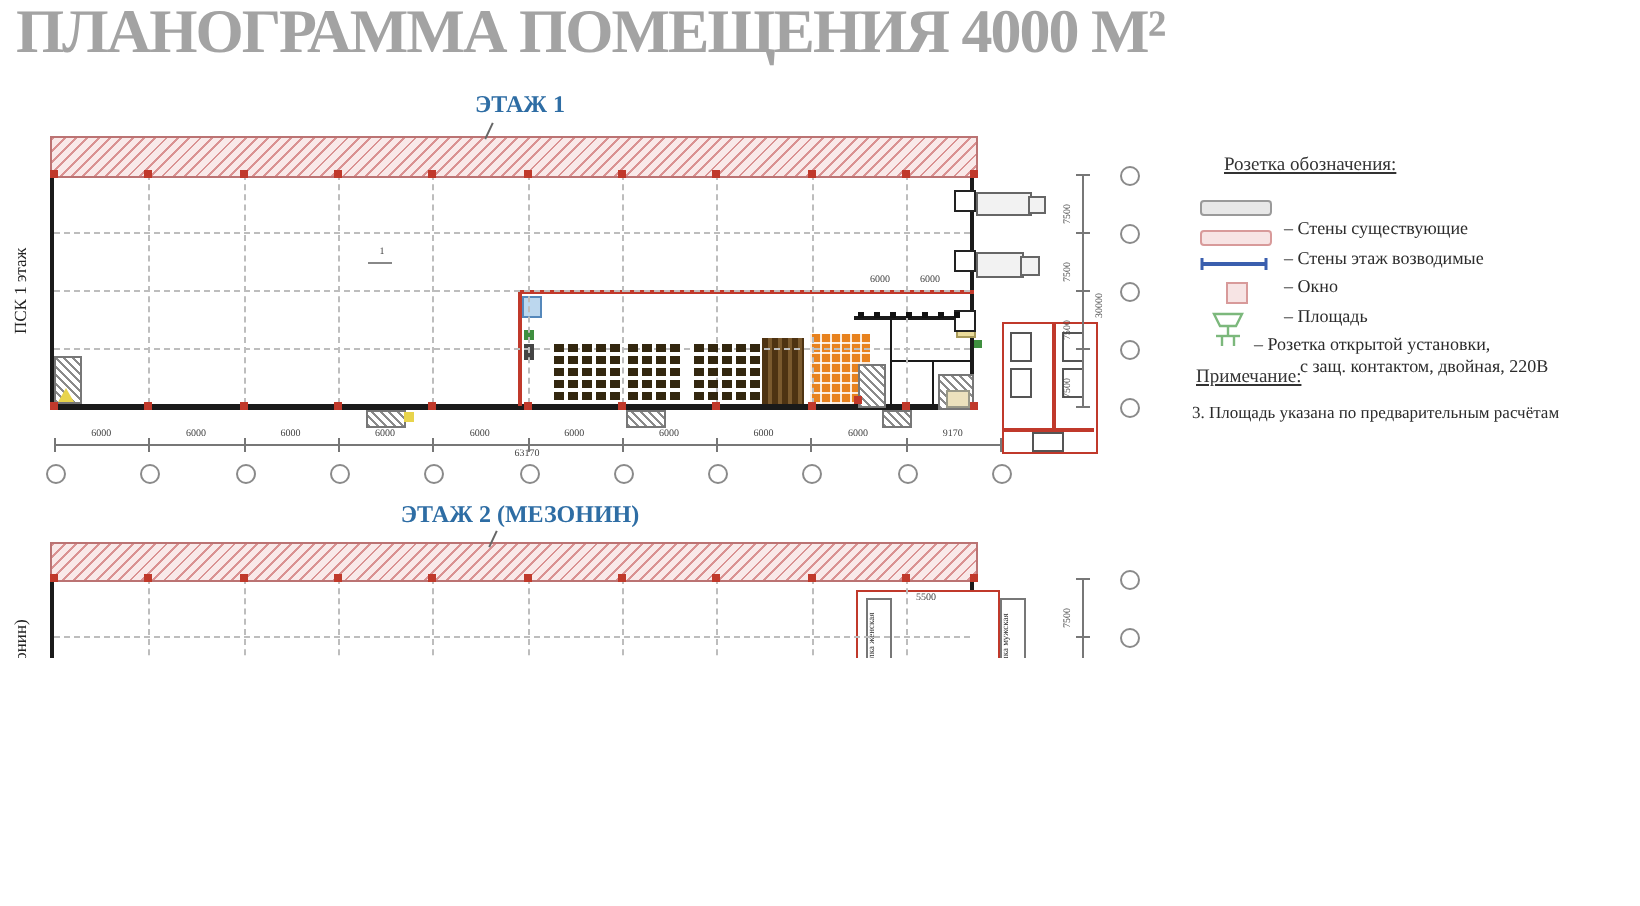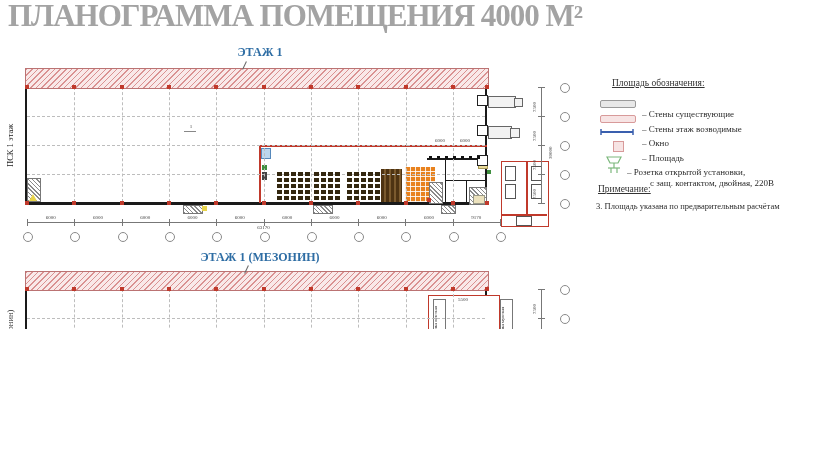--- a/index.html
+++ b/index.html
@@ -262,21 +262,21 @@
       <div class="abs bubble" style="left: 560px; top: 141px;"></div>
       <div class="abs dim-lbl vtext" style="left: 532px; top: 149.5px; width: 7px; height: 20px;">7500</div>
       <div class="abs" style="left: 538px; top: 174px; width: 7px; height: 1px; background: rgb(119, 119, 119);"></div>
       <div class="abs bubble" style="left: 560px; top: 170px;"></div>
       <div class="abs dim-lbl vtext" style="left: 532px; top: 178.5px; width: 7px; height: 20px;">7500</div>
       <div class="abs" style="left: 538px; top: 203px; width: 7px; height: 1px; background: rgb(119, 119, 119);"></div>
       <div class="abs bubble" style="left: 560px; top: 199px;"></div>
       <div class="abs dim-lbl vtext" style="left: 548px; top: 131px; width: 7px; height: 28px;">30000</div>
     </div>
 
-  <div class="floor-heading" style="left:165px;top:250px;width:190px;">ЭТАЖ 1 (МЕЗОНИН)</div>
+  <div class="floor-heading" style="left:165px;top:250px;width:190px;">ЭТАЖ 2 (МЕЗОНИН)</div>
   <div class="side-label" style="left:5px;top:290px;width:14px;height:120px;">ПСК 2 этаж (мезонин)</div>
 
   <div id="plan2" class="abs" style="left:0;top:0;width:820px;height:453px;">
     <div class="abs hatch-band" style="left:25px;top:271px;width:462px;height:18px;"></div>
     <div class="abs" style="left:246px;top:265px;width:1px;height:9px;background:#666;transform:rotate(25deg);"></div>
     <div class="abs wall" style="left:25px;top:289px;width:2px;height:117px;"></div>
     <div class="abs wall" style="left:485px;top:289px;width:2px;height:117px;"></div>
     <div class="abs wall" style="left:25px;top:404px;width:462px;height:3px;"></div>
 
     <div class="abs" style="left:428px;top:295px;width:70px;height:110px;border:1.2px solid #c0392b;background:#fff;"></div>
@@ -404,21 +404,21 @@
       <div class="abs dim-lbl vtext" style="left: 532px; top: 351.5px; width: 7px; height: 20px;">7500</div>
       <div class="abs" style="left: 538px; top: 376px; width: 7px; height: 1px; background: rgb(119, 119, 119);"></div>
       <div class="abs bubble" style="left: 560px; top: 372px;"></div>
       <div class="abs dim-lbl vtext" style="left: 532px; top: 380.5px; width: 7px; height: 20px;">7500</div>
       <div class="abs" style="left: 538px; top: 405px; width: 7px; height: 1px; background: rgb(119, 119, 119);"></div>
       <div class="abs bubble" style="left: 560px; top: 401px;"></div>
       <div class="abs dim-lbl vtext" style="left: 548px; top: 333px; width: 7px; height: 28px;">30000</div>
     </div>
 
   <div id="legend">
-    <div class="legend-title" style="left:612px;top:78px;">Площадь обозначения:</div>
+    <div class="legend-title" style="left:612px;top:78px;">Розетка обозначения:</div>
 
     <div class="sym-wall" style="left:600px;top:100px;border:1px solid #9a9a9a;background:#e8e8e8;"></div>
     <div class="legend-label" style="left:642px;top:97px;">– Стены существующие</div>
 
     <div class="sym-wall" style="left:600px;top:115px;border:1px solid #d89a9a;background:#f7e4e4;"></div>
     <div class="legend-label" style="left:642px;top:112px;">– Стены этаж возводимые</div>
 
     <svg class="abs" style="left:600px;top:128px;" width="34" height="8">
       <line x1="1" y1="4" x2="33" y2="4" stroke="#3a5fae" stroke-width="2"></line>
       <line x1="1" y1="1" x2="1" y2="7" stroke="#3a5fae" stroke-width="1.5"></line>

